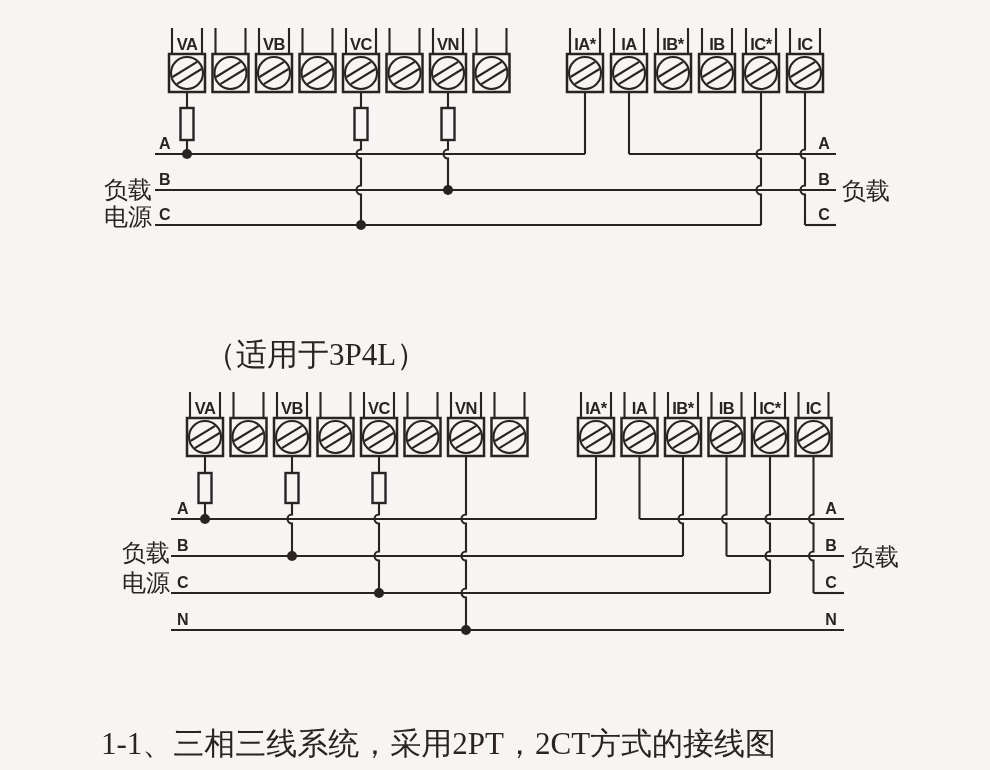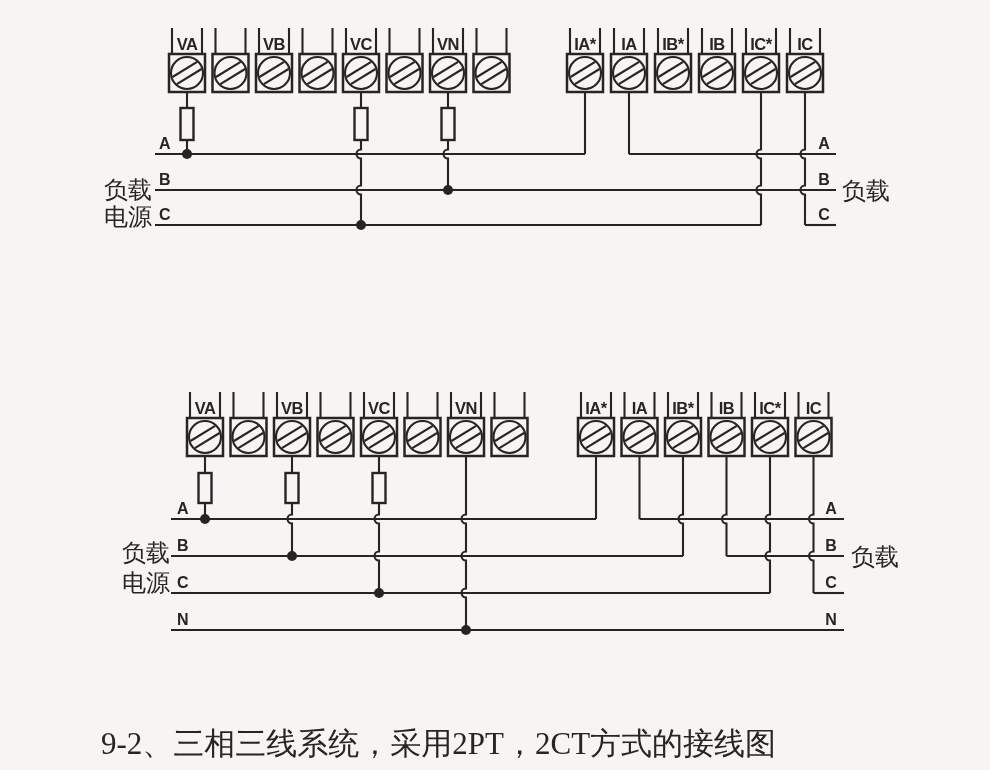--- a/index.html
+++ b/index.html
@@ -308,19 +308,20 @@
         <text x="831" y="551" class="pl" text-anchor="middle">B</text>
         <text x="831" y="588" class="pl" text-anchor="middle">C</text>
         <text x="831" y="625" class="pl" text-anchor="middle">N</text>
         <text x="146" y="561" class="cjk" text-anchor="middle">负载</text>
         <text x="146" y="591" class="cjk" text-anchor="middle">电源</text>
         <text x="875" y="565" class="cjk" text-anchor="middle">负载</text>
       </g>
     </svg>
 
   <div class="caption" id="cap1" style="top:270px">
+    <div class="cl2">（适用于3P4L）</div>
   </div>
 
   <div class="caption" id="cap2" style="top:659px">
-    <div class="cl1">9-2、三相三线系统，采用2PT，2CT方式的接线图</div>
+    <div class="cl1">1-1、三相三线系统，采用2PT，2CT方式的接线图</div>
     
   </div>
 </div>
 
 </body></html>

